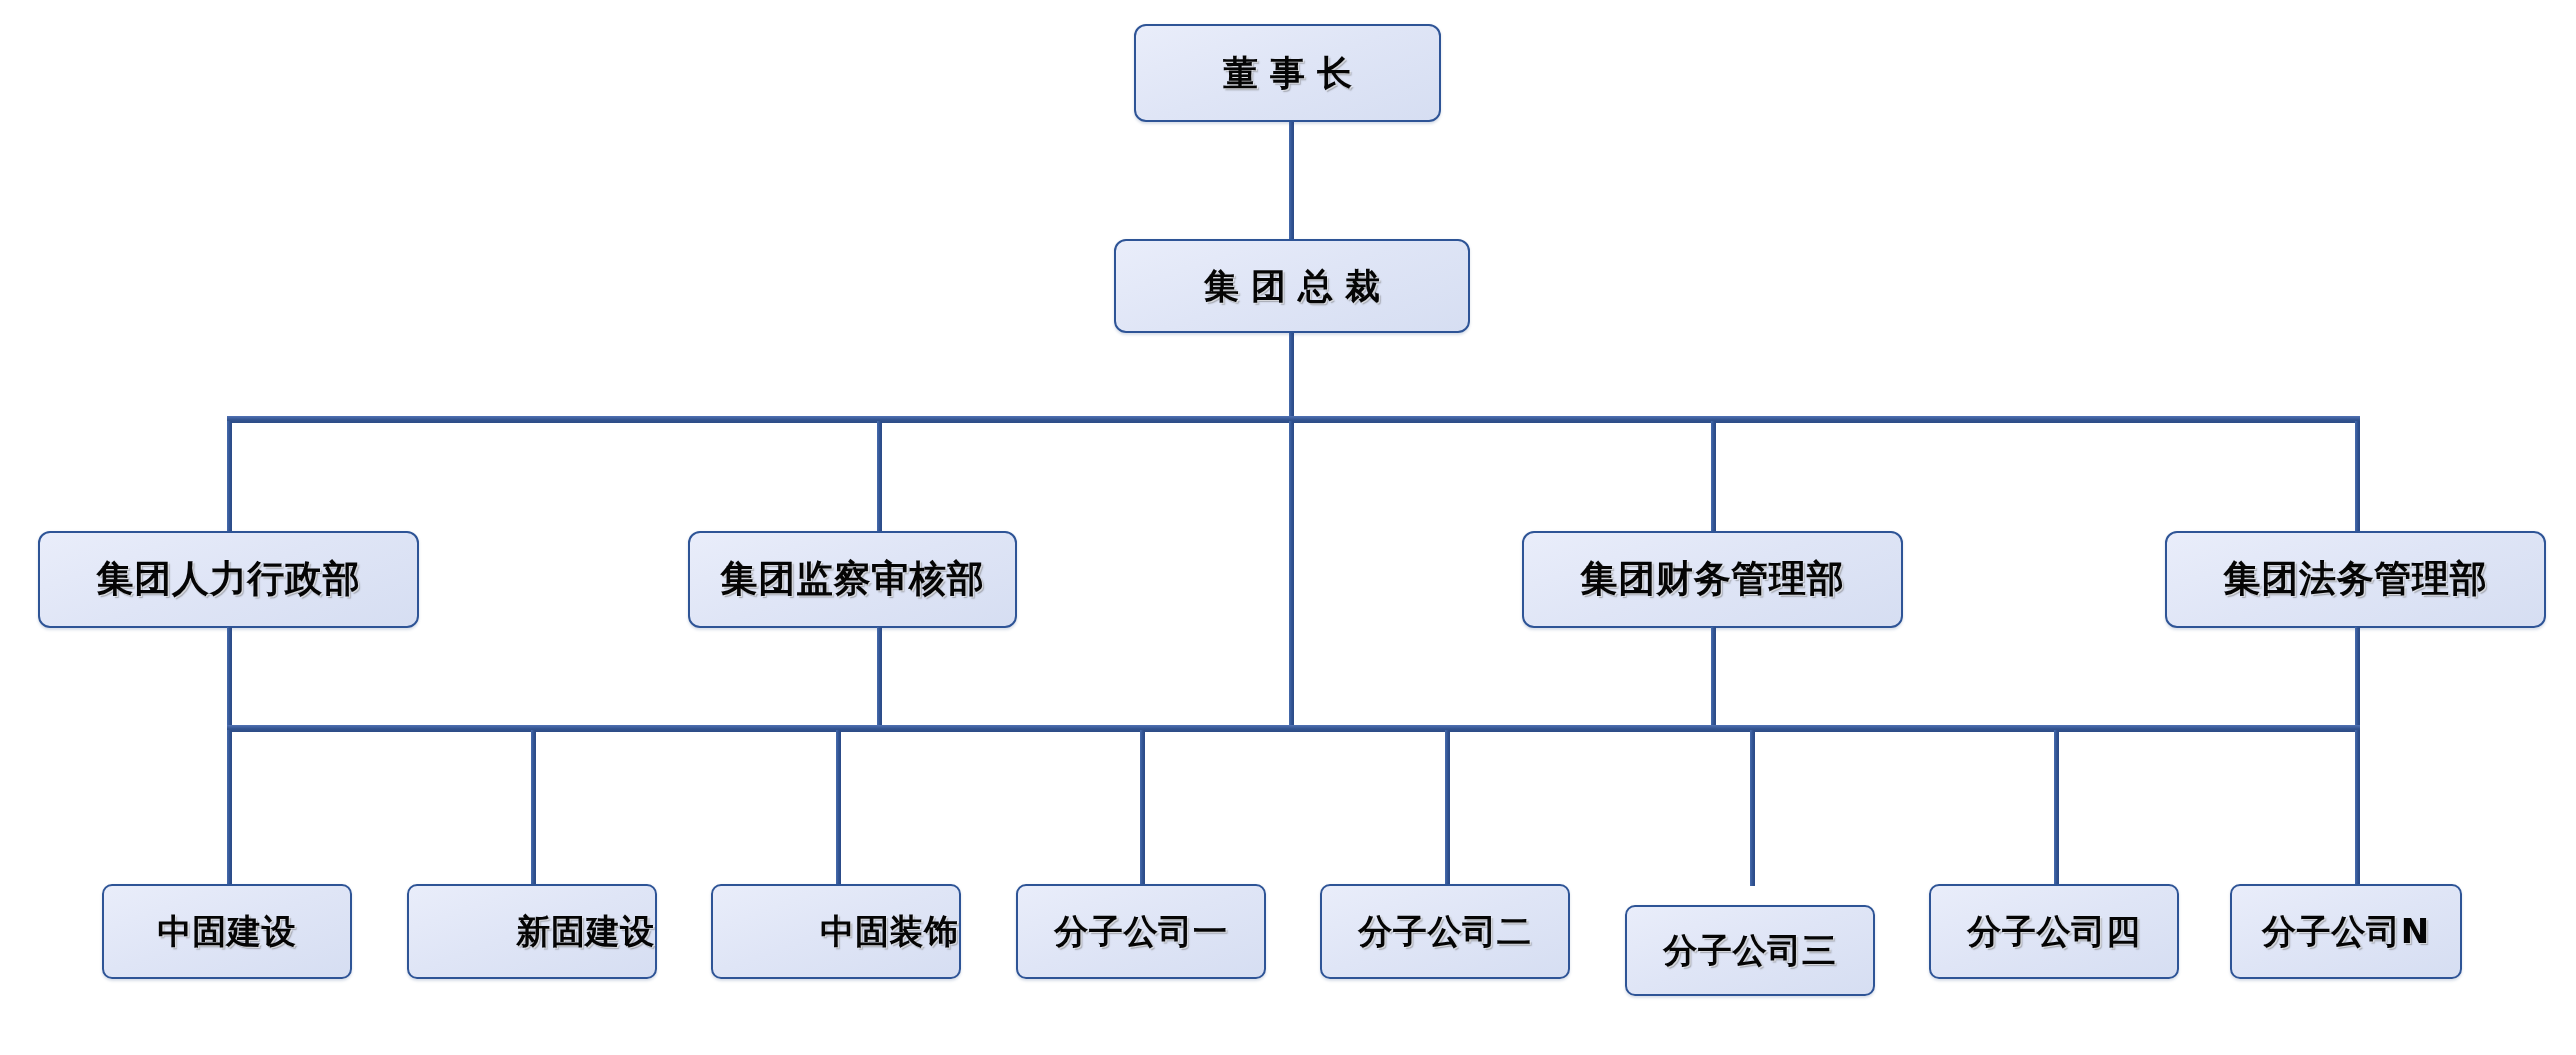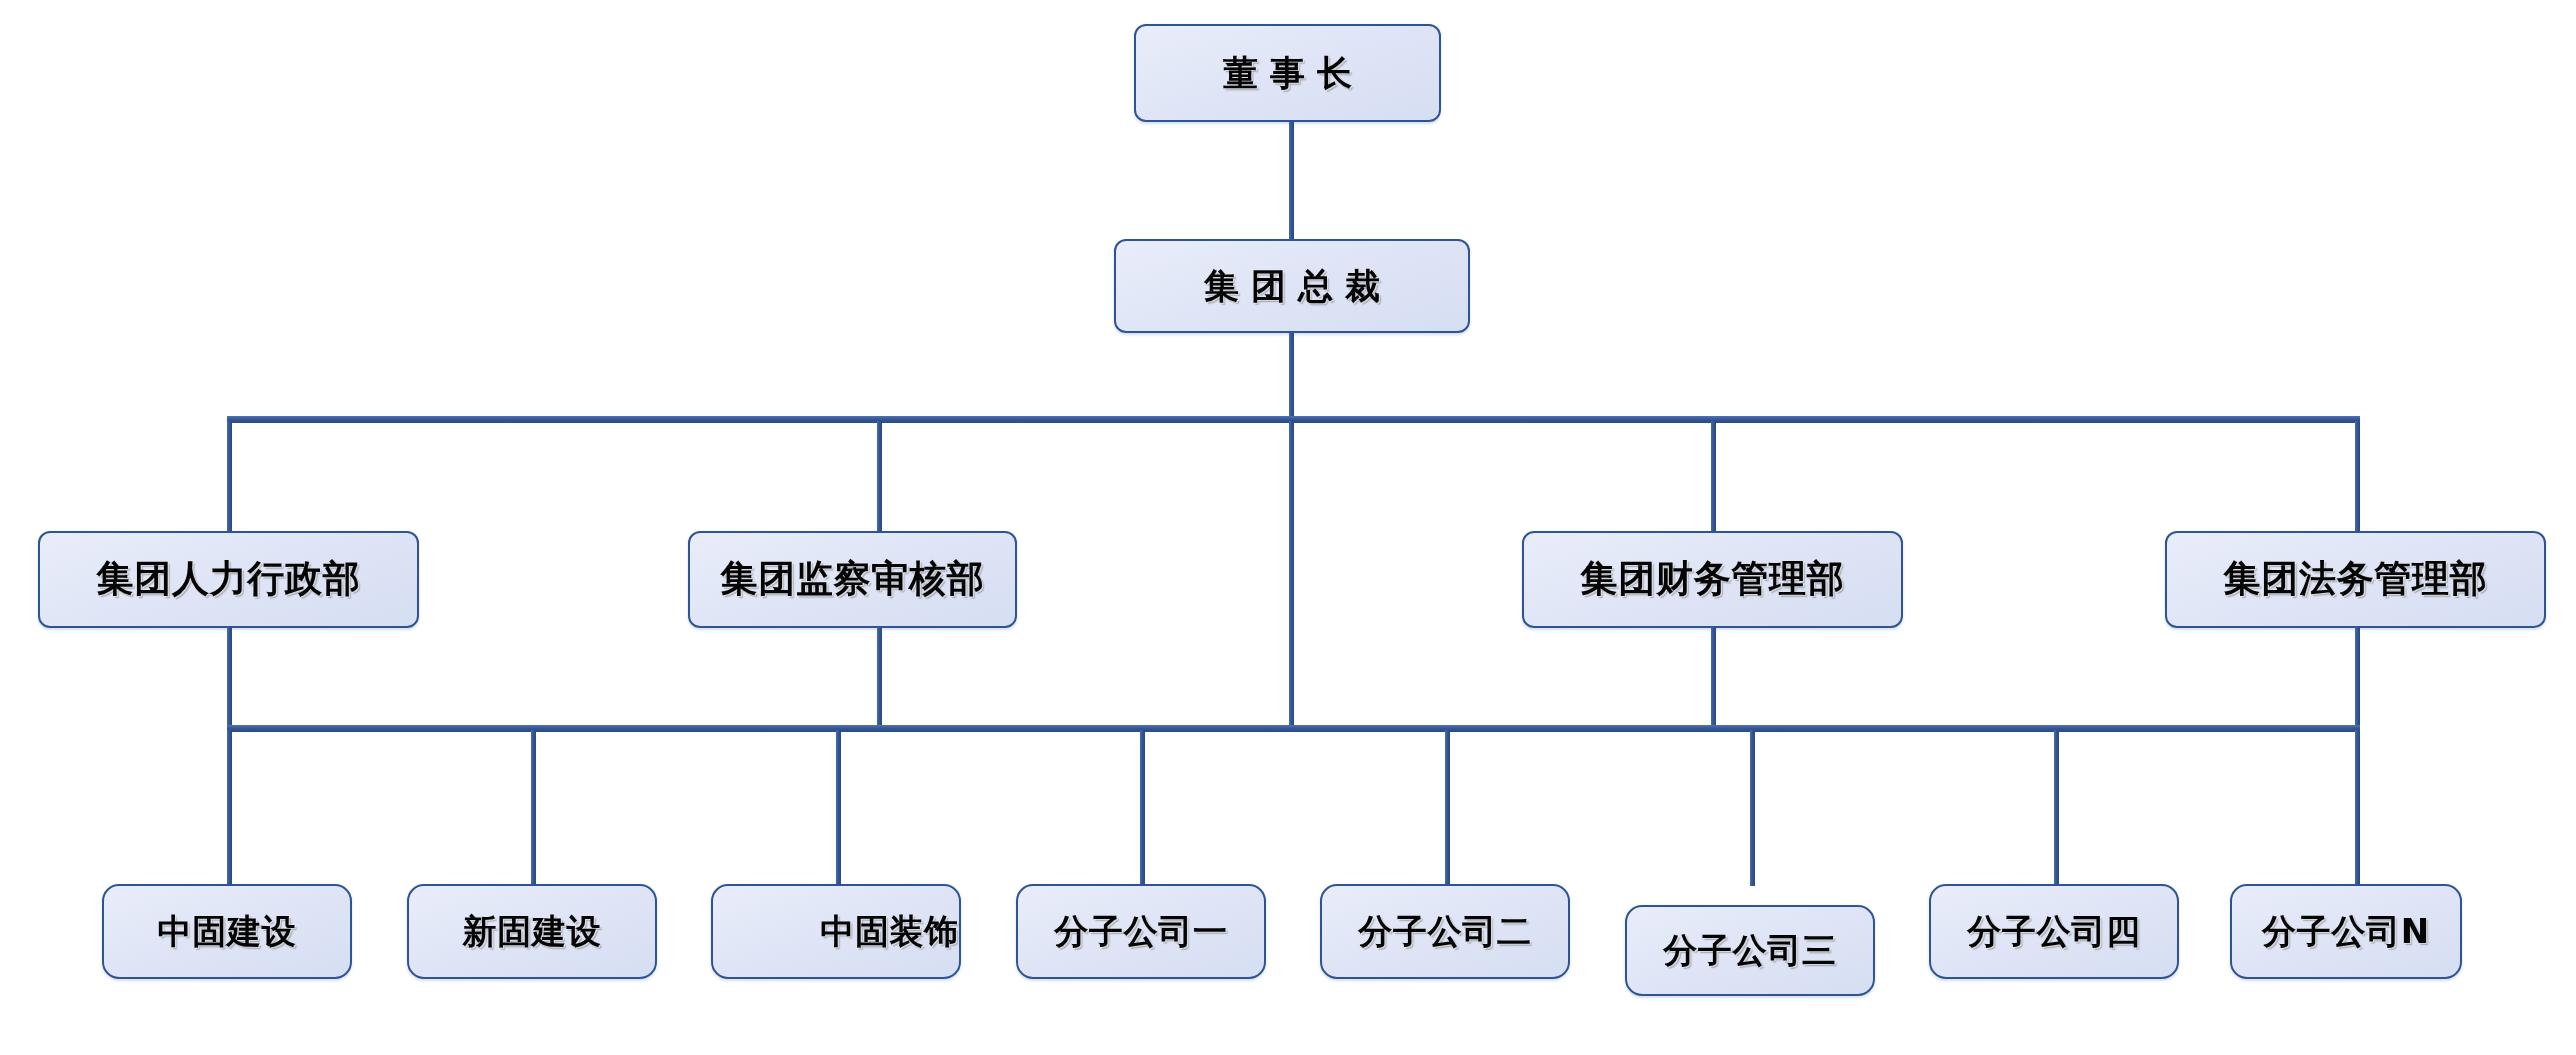--- a/index.html
+++ b/index.html
@@ -39,21 +39,21 @@
     line-height:1.05;
     white-space:nowrap;
     text-shadow:1.3px 1.3px 0 rgba(255,255,255,.55), 2px 2px 1.3px rgba(90,90,90,.45);
   }
 
   
   .lvl-exec{border-width:2.7px;border-radius:12px;}
   .lvl-exec span{font-size:35px;letter-spacing:12px;text-indent:12px;}
   .lvl-dept{border-width:2.7px;border-radius:12px;}
   .lvl-dept span{font-size:37px;letter-spacing:0.7px;}
-  .lvl-sub{border-width:2.7px;border-radius:17px;}
+  .lvl-sub{border-width:2.7px;border-radius:10px;}
   .lvl-sub span{font-size:34px;letter-spacing:0.7px;}
 </style>
 </head>
 <body>
 
 <div id="chart">
 
   <div class="node lvl-exec" style="left:1114px;top:24px;width:307px;height:98px;margin-left:20px;">
     <span>董事长</span>
   </div>
@@ -100,21 +100,21 @@
   <div class="stem" style="left:836px;top:730px;height:156px;"></div>
   <div class="stem" style="left:1140px;top:730px;height:156px;"></div>
   <div class="stem" style="left:1445px;top:730px;height:156px;"></div>
   <div class="stem" style="left:1750px;top:730px;height:156px;"></div>
   <div class="stem" style="left:2054px;top:730px;height:156px;"></div>
   <div class="stem" style="left:2355px;top:730px;height:156px;"></div>
 
   <div class="node lvl-sub" style="left:102px;top:884px;width:250px;height:95px;">
     <span>中固建设</span>
   </div>
-  <div class="node lvl-sub" style="left:407px;top:884px;width:250px;height:95px;">
+  <div class="node lvl-sub" style="left:407px;top:884px;width:250px;height:95px;justify-content:flex-end;">
     <span>新固建设</span>
   </div>
   <div class="node lvl-sub" style="left:711px;top:884px;width:250px;height:95px;justify-content:flex-end;">
     <span>中固装饰</span>
   </div>
   <div class="node lvl-sub" style="left:1016px;top:884px;width:250px;height:95px;">
     <span>分子公司一</span>
   </div>
   <div class="node lvl-sub" style="left:1320px;top:884px;width:250px;height:95px;text-align:right;">
     <span>分子公司二</span>

